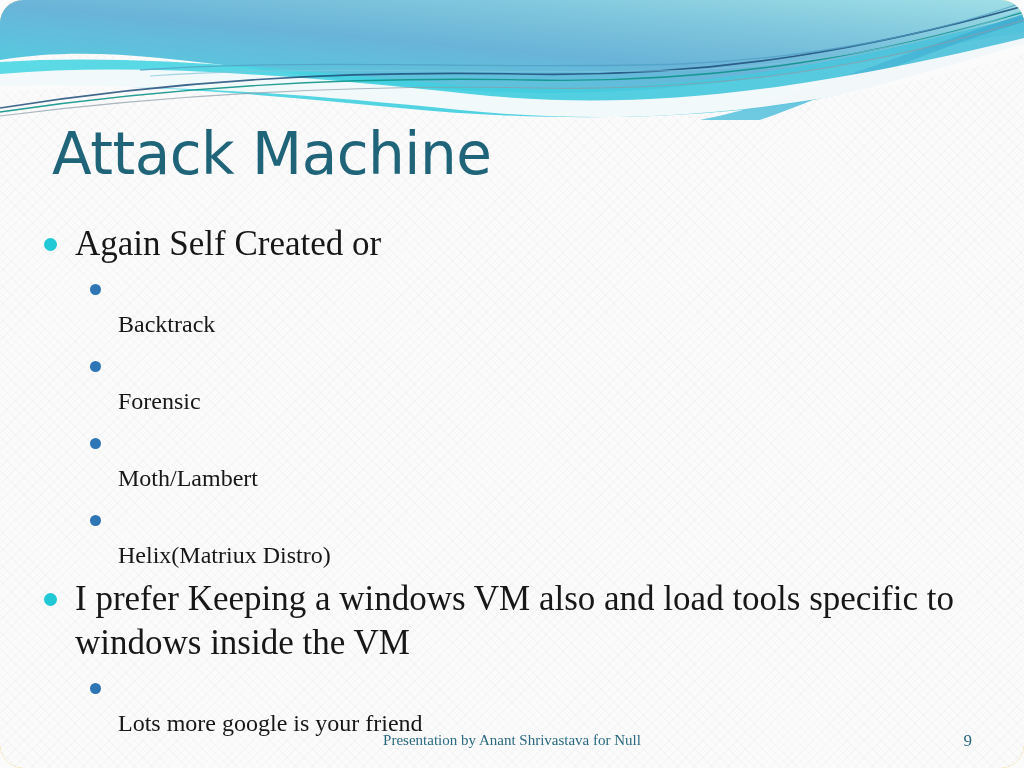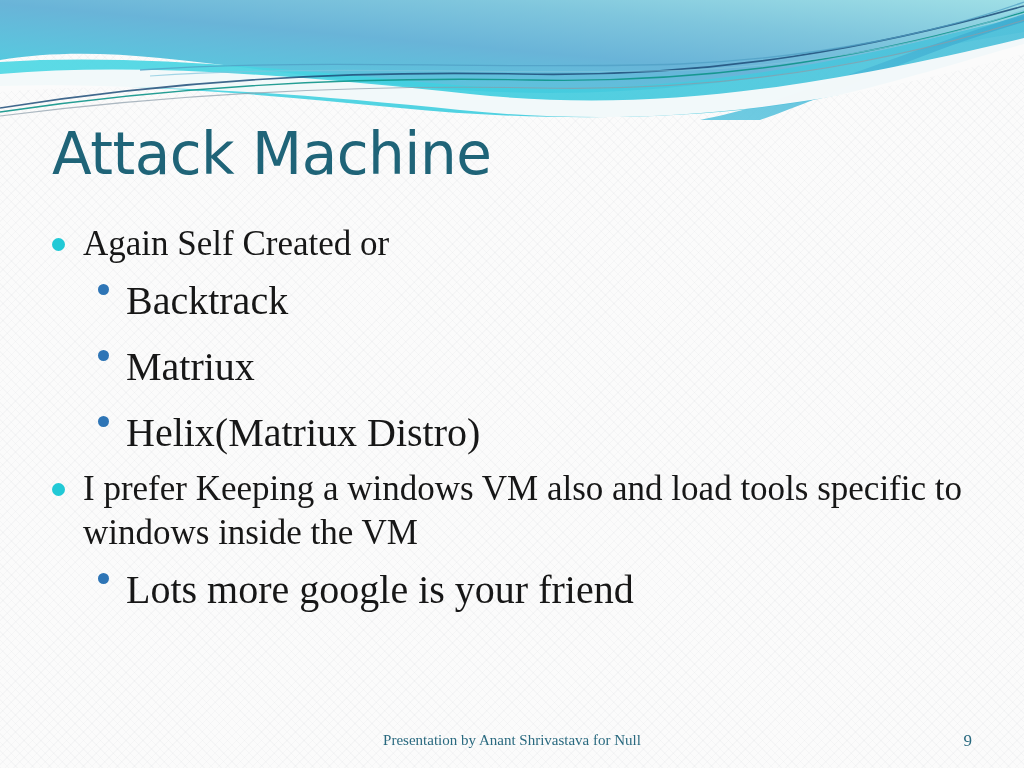--- a/index.html
+++ b/index.html
@@ -13,20 +13,21 @@
     font-family: "Liberation Serif", serif;
     background: #fbfbfb;
   }
 
   #slide {
     position: relative;
     width: 1024px;
     height: 768px;
     background-color: #eab308;
     overflow: hidden;
+    border-radius: 23px;
   }
 
   
   #texture {
     position: absolute;
     left: 0; top: 0;
     width: 1024px;
     height: 768px;
     background-color: #fbfbfb;
     background-image:
@@ -61,21 +62,21 @@
     font-weight: 400;
     letter-spacing: -0.5px;
     color: #1f6478;
     line-height: 1.05;
     white-space: nowrap;
   }
 
   
   #body {
     position: absolute;
-    left: 52px;
+    left: 44px;
     top: 222px;
     width: 930px;
     z-index: 4;
   }
 
   .bullet-row {
     display: flex;
     align-items: flex-start;
   }
 
@@ -106,23 +107,24 @@
     flex: 0 0 auto;
     width: 11px;
     height: 11px;
     border-radius: 50%;
     background: #2e75b6;
     margin-top: 16px;
     margin-right: 17px;
   }
   .lvl2 .txt {
     font-family: "Liberation Serif", serif;
-    font-size: 40px;
+    font-size: 24px;
     line-height: 1.63;
     color: #171717;
+    margin-top: 37px;
   }
 
   
   #footer-text {
     position: absolute;
     left: 0;
     top: 732px;
     width: 1024px;
     text-align: center;
     z-index: 4;
@@ -215,23 +217,27 @@
       <span class="txt">Again Self Created or</span>
     </div>
 
     <div class="bullet-row lvl2">
       <span class="dot"></span>
       <span class="txt">Backtrack</span>
     </div>
 
     <div class="bullet-row lvl2">
       <span class="dot"></span>
-      <span class="txt">Matriux</span>
-    </div>
-
+      <span class="txt">Forensic</span>
+    </div>
+
+    <div class="bullet-row lvl2">
+      <span class="dot"></span>
+      <span class="txt">Moth/Lambert</span>
+    </div>
 
     <div class="bullet-row lvl2">
       <span class="dot"></span>
       <span class="txt">Helix(Matriux Distro)</span>
     </div>
 
 
     <div class="bullet-row lvl1">
       <span class="dot"></span>
       <span class="txt">I prefer Keeping a windows VM also and load tools specific to windows inside the VM</span>

